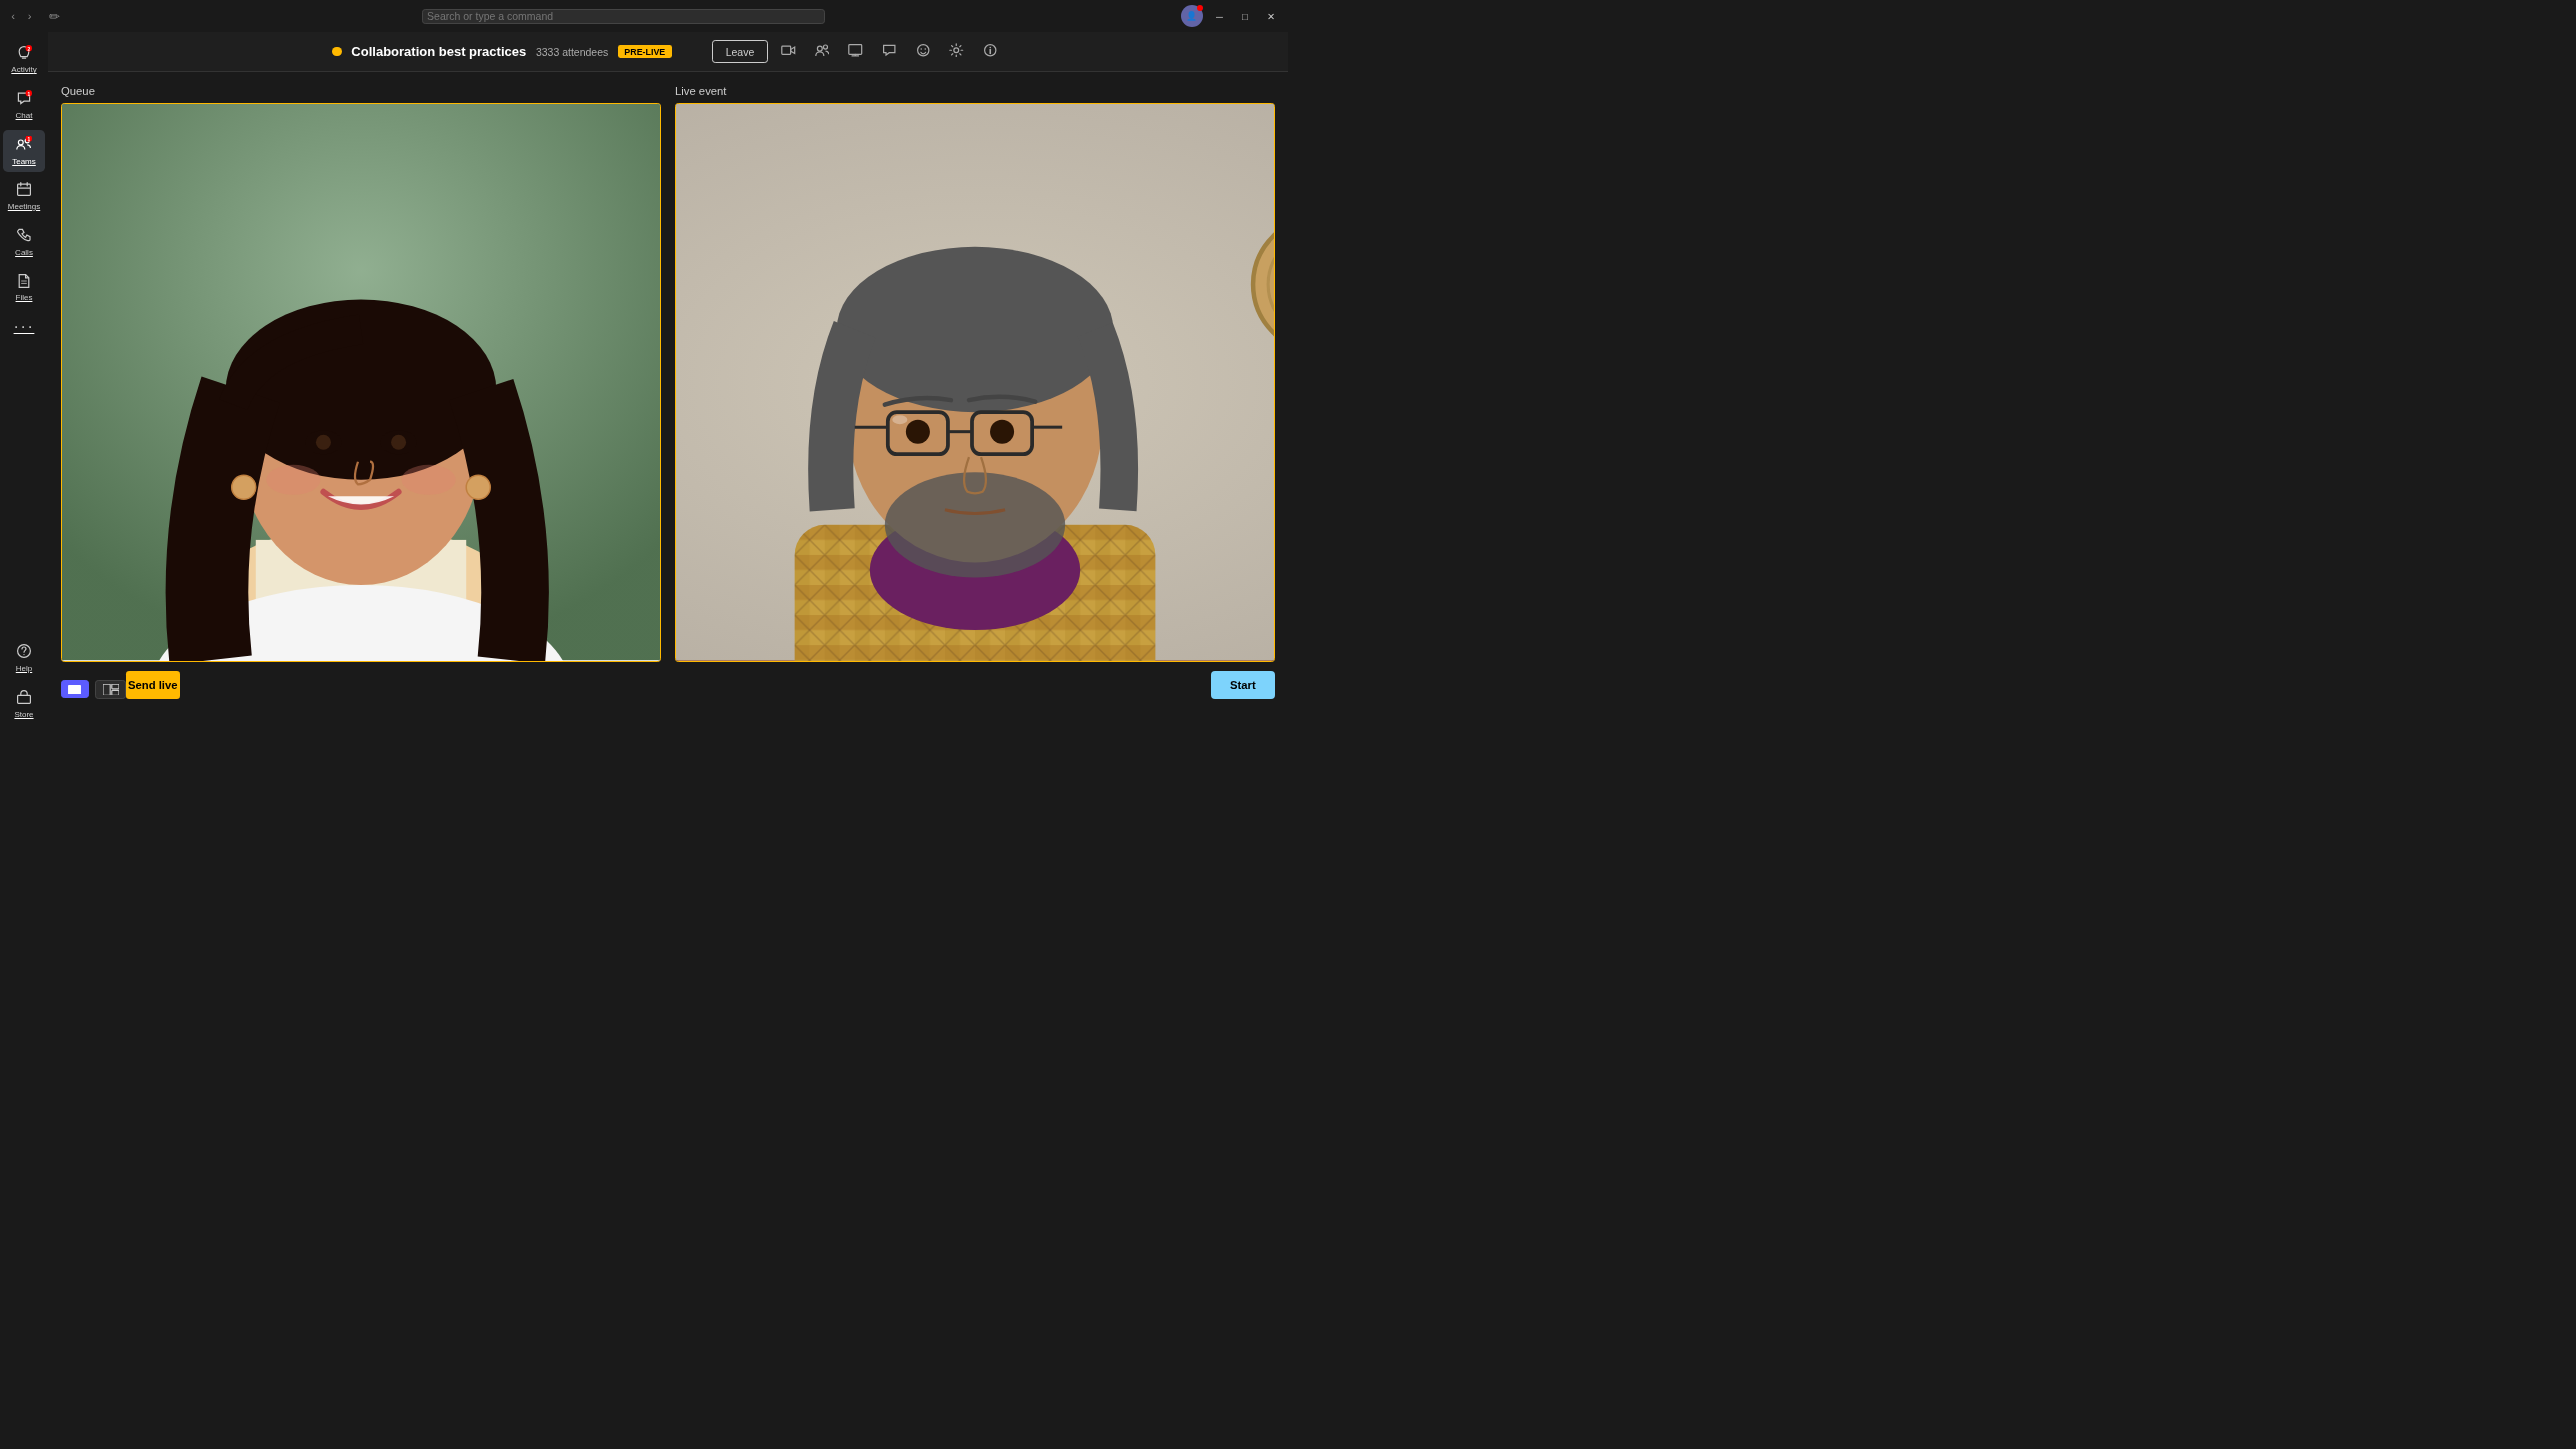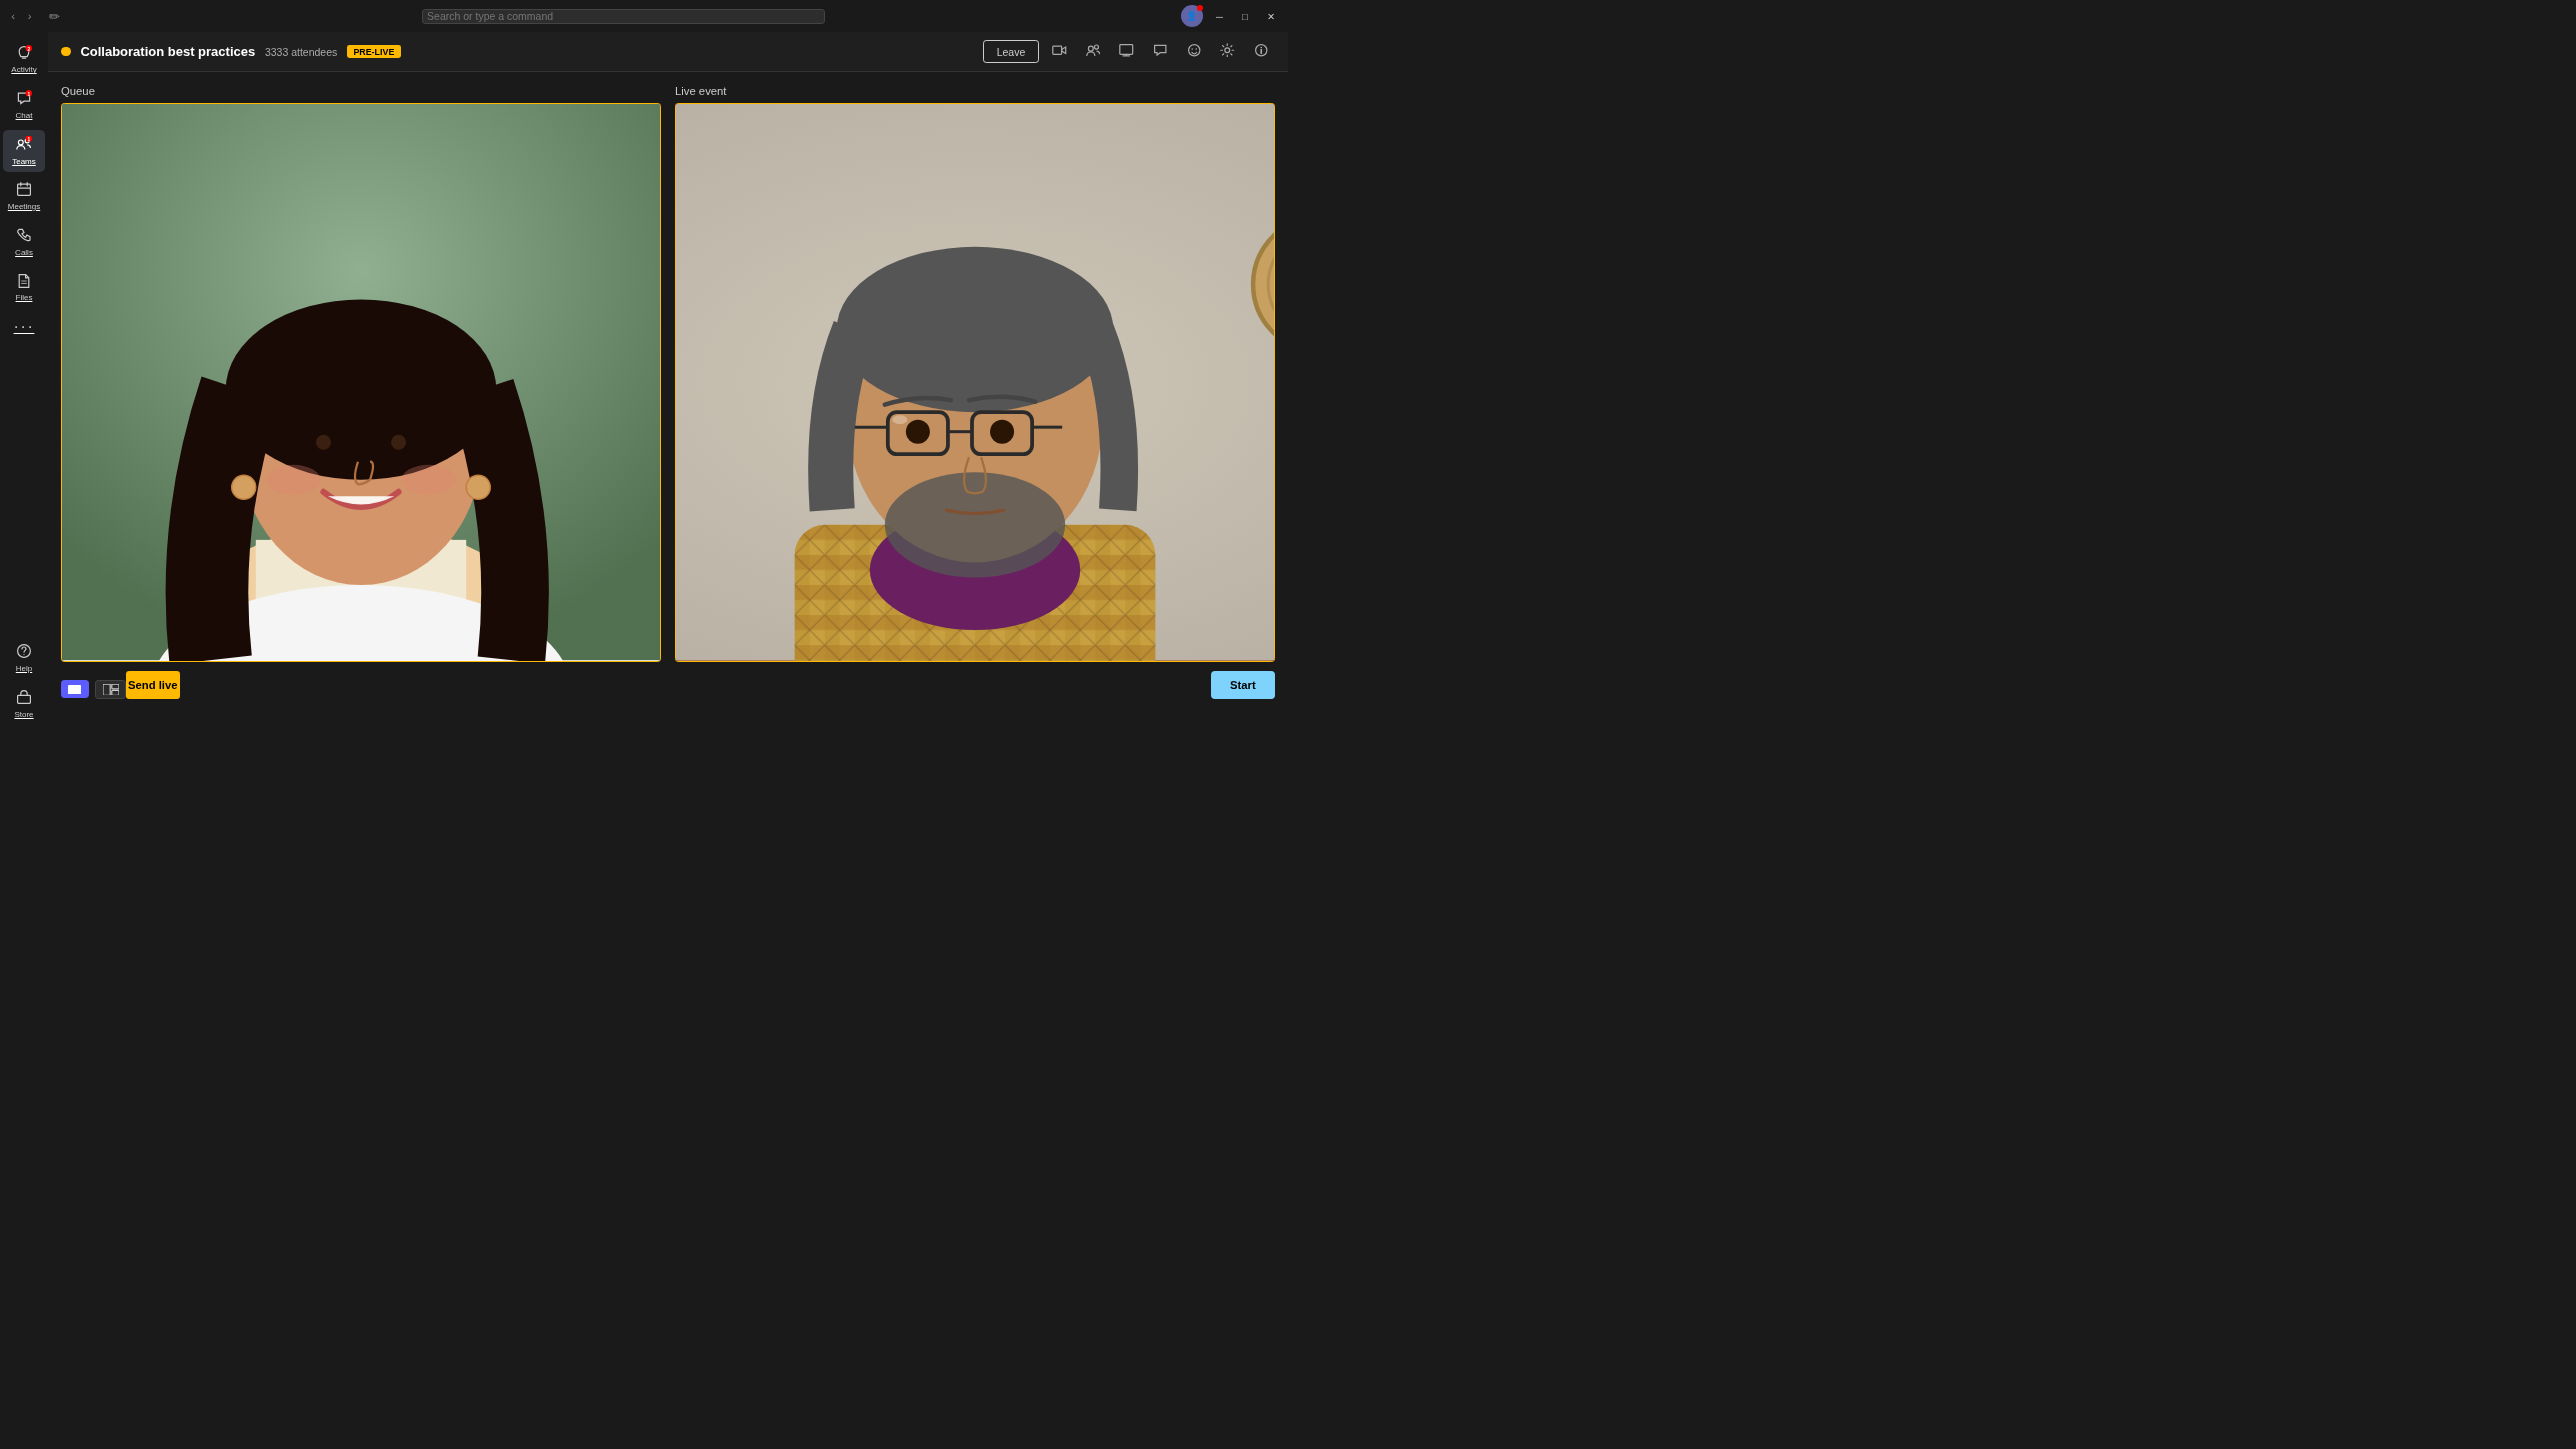--- a/index.html
+++ b/index.html
@@ -94,21 +94,21 @@
       overflow: hidden;
     }
 
     
     .meeting-header {
       height: 40px;
       background: #1f1f1f;
       display: flex;
       align-items: center;
       padding: 0 13px;
-      justify-content: space-between;
+      justify-content: center;
       border-bottom: 0.8px solid #333;
       flex-shrink: 0;
     }
     .meeting-title-area { display: flex; align-items: center; gap: 9.7px; }
     .live-dot { width: 9.7px; height: 9.7px; border-radius: 50%; background: #ffb900; }
     .meeting-title { font-size: 13px; font-weight: 600; }
     .attendee-count { font-size: 10.5px; color: #aaa; }
     .pre-live-badge {
       background: #ffb900; color: #000; font-size: 8.9px; font-weight: bold;
       padding: 1.6px 6.4px; border-radius: 2.4px;

